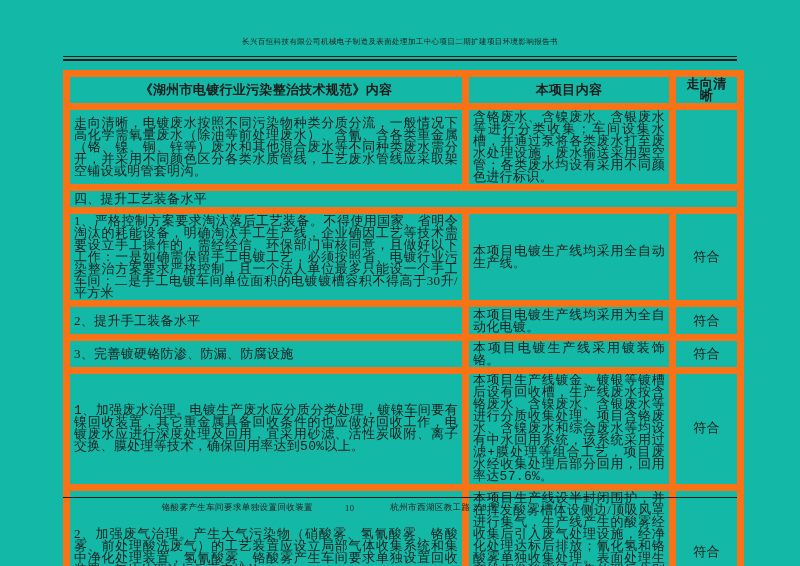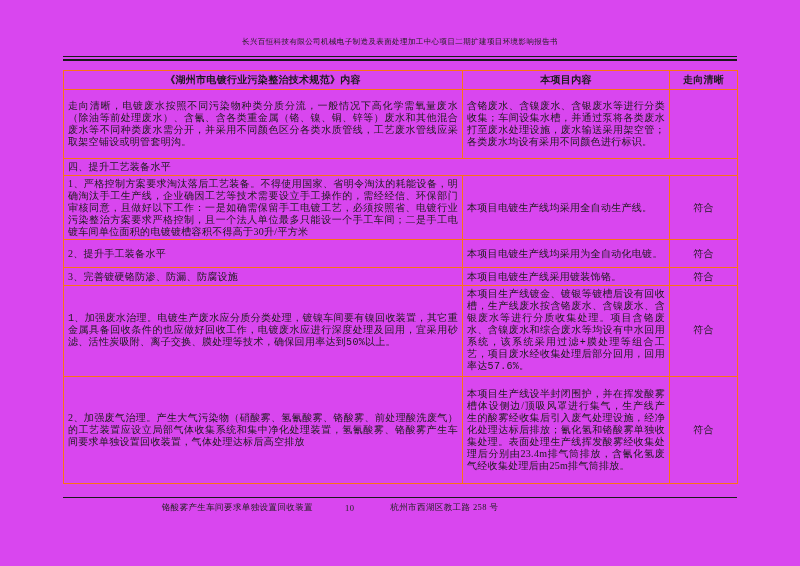--- a/index.html
+++ b/index.html
@@ -1,39 +1,39 @@
 <!DOCTYPE html>
 <html><head>
 <meta charset="utf-8">
 <style>
   html,body{margin:0;padding:0;}
   body{
     width:800px;height:566px;background:#ffffff;position:relative;overflow:hidden;
     font-family:"Liberation Serif","DejaVu Serif",serif;
     color:#1c1c1c;
   }
-  .page{position:absolute;left:0;top:0;width:800px;height:566px;background:#d946ef;}
+  .page{position:absolute;left:0;top:0;width:800px;height:566px;background:#14b8a6;}
 
   .doc-header{
     position:absolute;left:0;top:37px;width:800px;text-align:center;
     font-size:7.5px;letter-spacing:.4px;color:#222;font-weight:500;white-space:nowrap;
   }
   .double-rule{
     position:absolute;left:63px;top:56px;width:674px;height:2px;
     border-top:1px solid #1a1a1a;border-bottom:2px solid #1a1a1a;
   }
 
   table.main{
     position:absolute;left:63px;top:70px;width:674px;
     border-collapse:collapse;table-layout:fixed;
   }
   table.main td{
-    border:1px solid #f97316;
+    border:7px solid #f97316;
     padding:1px 4px;
-    font-size:10px;
+    font-size:13px;
     letter-spacing:.3px;
     line-height:12px;
     vertical-align:middle;
     overflow:hidden;
     color:#1c1c1c;
   }
   td.hdr{font-weight:bold;text-align:center;font-size:11px;letter-spacing:.5px;}
   td.center{text-align:center;}
   td.just{text-align:justify;}
   td.v-top{vertical-align:top;}

